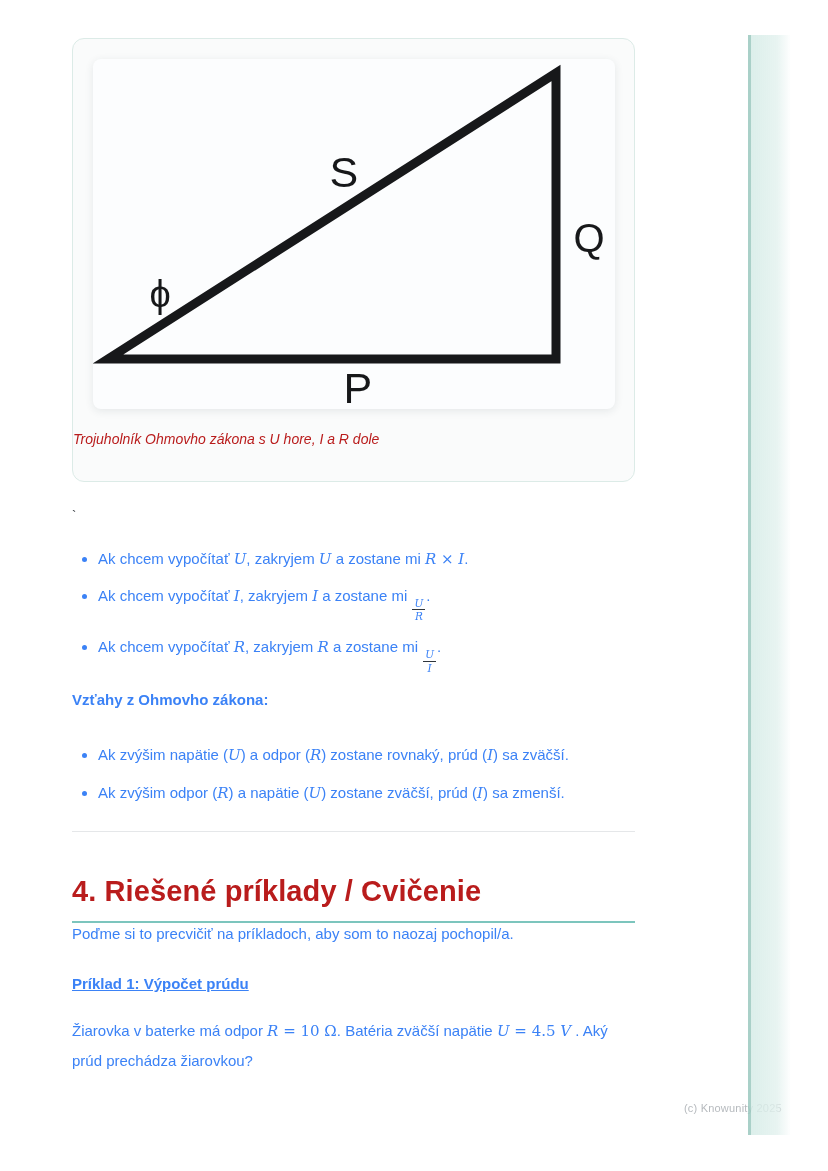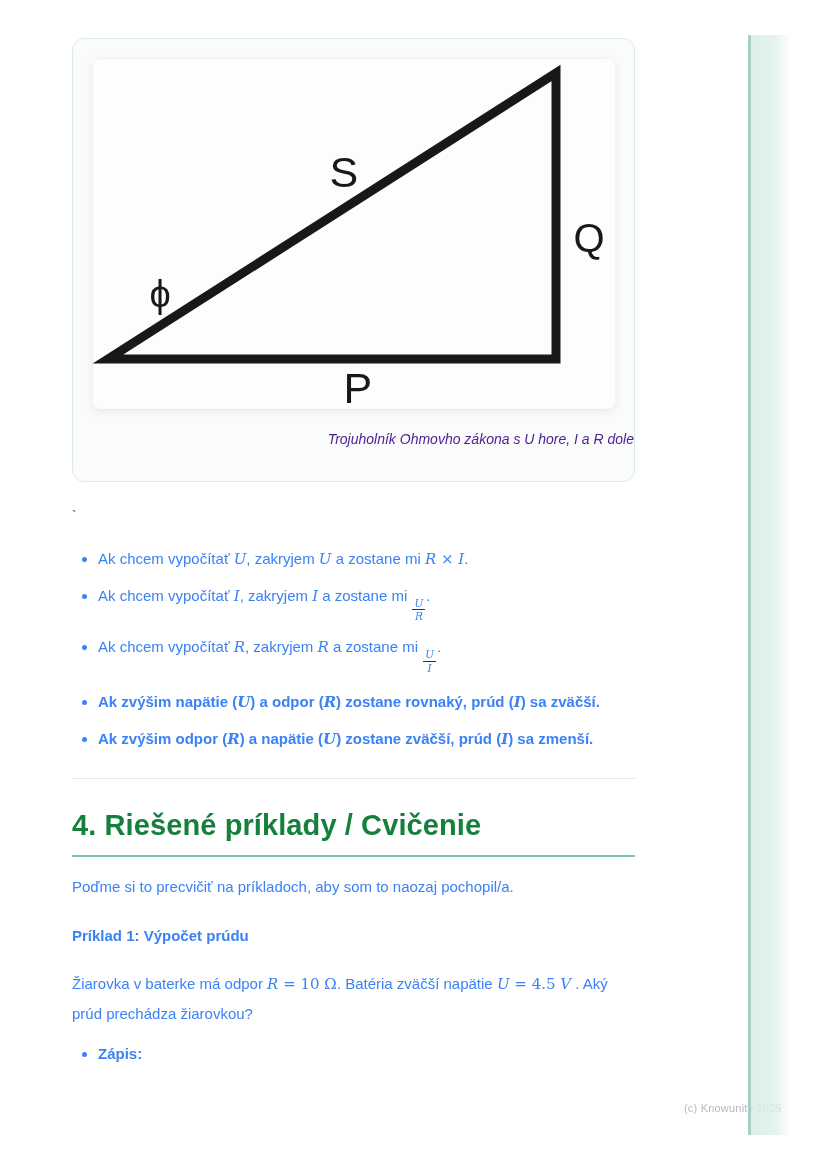--- a/index.html
+++ b/index.html
@@ -34,59 +34,59 @@
   .img-panel svg { position:absolute; left:0; top:0; }
   .tri-label {
     position:absolute; color:#17181a; font-family:"Liberation Sans", sans-serif;
     line-height:1; user-select:none;
   }
   .lbl-s  { left:237px; top:92px;  font-size:43px; }
   .lbl-q  { left:481px; top:159px; font-size:40px; }
   .lbl-p  { left:251px; top:308px; font-size:43px; }
   .lbl-phi{ left:57px;  top:216px; font-size:38px; }
   .figure-caption {
-    margin-top:22px; text-align:right; font-style:italic;
-    font-size:14px; color:#4c1d95;
+    margin-top:22px; text-align:left; font-style:italic;
+    font-size:14px; color:#b91c1c;
   }
 
   .stray-char { margin-top:26px; font-size:13px; color:#3a3f45; height:18px; }
 
   
   p, li { font-size:15px; line-height:1.5; color:#3b82f6; }
   .bold-label { font-weight:bold; }
 
   ul { list-style:disc; padding-left:26px; }
   ul.rules-list { margin-top:22px; }
   ul.rules-list li { margin-bottom:14px; }
-  ul.relations-list { margin-top:14px;font-weight:bold; }
+  ul.relations-list { margin-top:30px; }
   ul.relations-list li { margin-bottom:9px; line-height:1.9; }
   ul.relations-list .note-line { line-height:1.45; }
 
   .relations-heading { margin-top:15px; }
 
   
   .mvar { font-family:"DejaVu Serif", serif; font-style:italic; }
   .mtext { font-family:"DejaVu Serif", serif; font-style:normal; }
   .frac {
     display:inline-flex; flex-direction:column; align-items:center;
     vertical-align:-6px; font-family:"DejaVu Serif", serif; font-style:italic;
     font-size:10.5px; line-height:1.15; margin:0 1px;
   }
   .frac .num { border-bottom:1px solid #2f353b; padding:0 2px 0.5px; }
   .frac .den { padding:0 2px; }
 
   hr.soft-rule { border:none; border-top:1px solid #e5e7e9; margin-top:24px; }
 
   h2.section-heading {
-    margin-top:30px; font-size:29px; font-weight:bold; color:#15803d; letter-spacing:0.1px;
+    margin-top:43px; font-size:29px; font-weight:bold; color:#b91c1c; letter-spacing:0.1px;
   }
   .section-divider { margin-top:13px; height:2px; background:#7cc5bd; }
 
-  .intro-paragraph { margin-top:19px; }
-  .example-title { margin-top:27px; font-weight:bold; }
+  .intro-paragraph { }
+  .example-title { margin-top:27px; font-weight:bold;text-decoration:underline; }
   .problem-paragraph { margin-top:21px; line-height:2.0; }
   ul.zapis-list { margin-top:14px; }
   ul.zapis-list li { font-weight:bold; }
 </style>
 </head>
 <body>
 
 <div class="page">
 
   <div class="edge-bar"></div>
@@ -120,20 +120,21 @@
           </span><span>.</span>
       </li>
       <li>
         <span>Ak chcem vypočítať </span><span class="mvar">R</span><span>, zakryjem </span><span class="mvar">R</span><span> a zostane mi </span><span class="frac">
             <span class="num">U</span>
             <span class="den">I</span>
           </span><span>.</span>
       </li>
     </ul>
 
+    <p class="bold-label relations-heading">Vzťahy z Ohmovho zákona:</p>
 
     <ul class="relations-list">
       <li>
         <span>Ak zvýšim napätie (</span><span class="mvar">U</span><span>) a odpor (</span><span class="mvar">R</span><span>) zostane rovnaký, prúd (</span><span class="mvar">I</span><span>) sa zväčší.</span>
       </li>
       <li>
         <span>Ak zvýšim odpor (</span><span class="mvar">R</span><span>) a napätie (</span><span class="mvar">U</span><span>) zostane zväčší, prúd (</span><span class="mvar">I</span><span>) sa zmenší.</span>
       </li>
     </ul>
 
@@ -143,18 +144,15 @@
     <div class="section-divider"></div>
 
     <p class="intro-paragraph">Poďme si to precvičiť na príkladoch, aby som to naozaj pochopil/a.</p>
 
     <p class="example-title">Príklad 1: Výpočet prúdu</p>
 
     <p class="problem-paragraph">
       <span>Žiarovka v baterke má odpor </span><span class="mvar">R</span><span class="mtext"> = 10 Ω</span><span>. Batéria zväčší napätie </span><span class="mvar">U</span><span class="mtext"> = 4.5 </span><span class="mvar">V</span><span> . Aký prúd prechádza žiarovkou?</span>
     </p>
 
-    <ul class="zapis-list">
-      <li>Zápis:</li>
-    </ul>
 
   </div>
 </div>
 
 </body></html>

